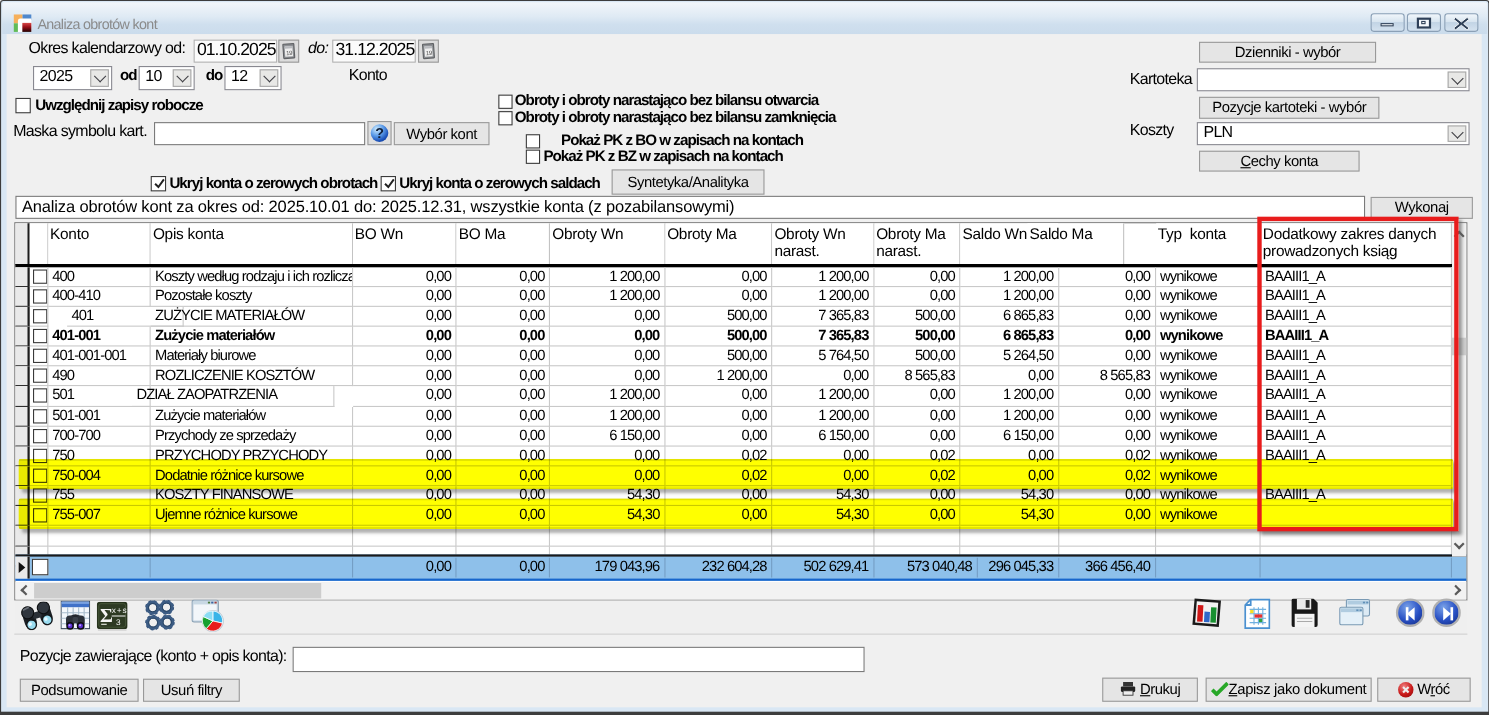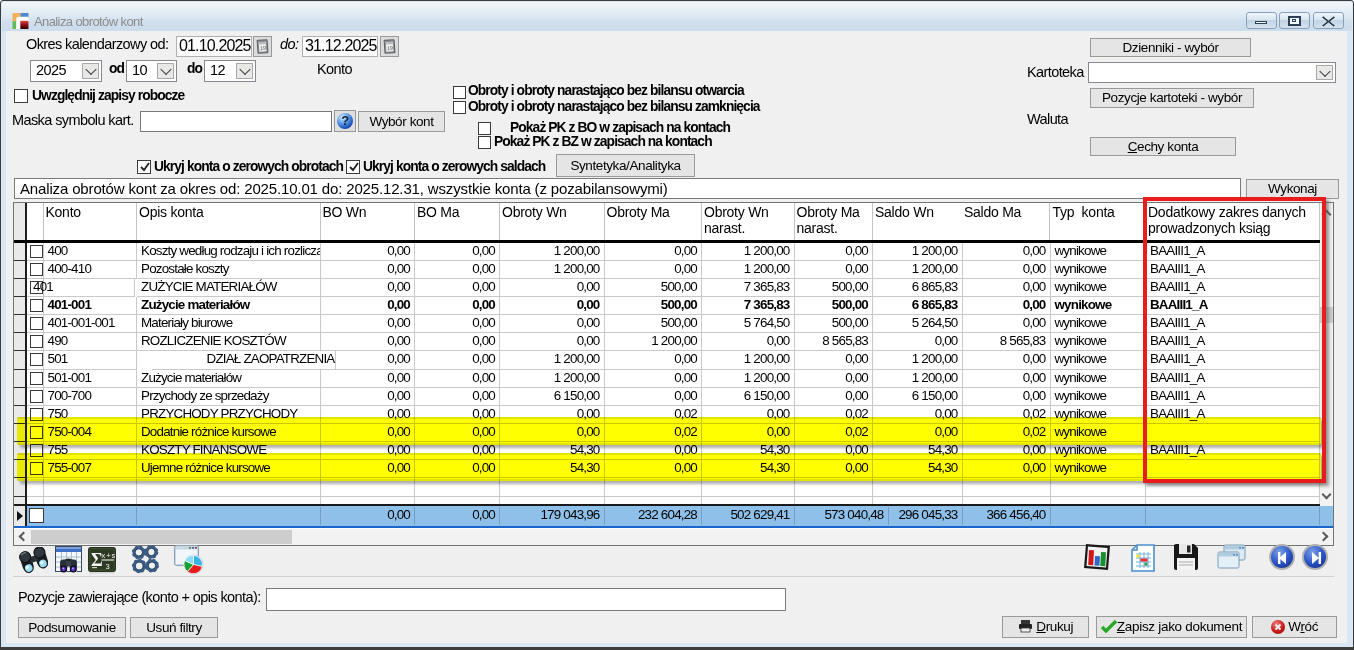--- a/index.html
+++ b/index.html
@@ -140,21 +140,27 @@
 <div class="lbl" style="left:11px; top:111px;">Maska symbolu kart.</div>
 <div class="inp" style="left:139px; top:110px; width:192px; height:21px;"></div>
 <div class="btn" style="left:333px; top:109px; width:22px; height:22px; background:#dfdfdf;">
       <div style="position:absolute;left:2px;top:2px;width:16px;height:16px;border-radius:50%;background:radial-gradient(circle at 35% 28%, #d0ecfc, #5a9ae8 40%, #1a50b8 70%, #0c2e78); color:#101e38; font-size:13px; font-weight:bold; line-height:16px; text-align:center;">?</div>
     </div>
 <div class="btn" style="left:357px; top:110px; width:87px; height:21px; line-height:19px;">Wybór kont</div>
 <div class="cb" style="left:477px; top:121px; width:13px; height:13px;"></div>
 <div class="lbl b" style="left:493px; top:119px;margin-left:16px;">Pokaż PK z BO w zapisach na kontach</div>
 <div class="cb" style="left:477px; top:135px; width:13px; height:13px;"></div>
 <div class="lbl b" style="left:493px; top:133px;">Pokaż PK z BZ w zapisach na kontach</div>
-<div class="lbl" style="left:1026px; top:110px;">Waluta</div>
+<div class="lbl" style="left:1026px; top:110px;">Koszty</div>
+<div class="combo" style="left:1087px; top:110px; width:248px; height:21px;">
+      <span class="txt">PLN</span>
+      <div class="arr">
+        <div class="chev"></div>
+      </div>
+    </div>
 <div class="btn" style="left:1089px; top:136px; width:146px; height:19px; line-height:17px;"><u>C</u>echy konta</div>
 
 <div class="cb ck" style="left:136px; top:159px; width:14px; height:14px;">
       <svg width="14" height="14" viewBox="0 0 14 14">
         <path d="M3 7 L6 10 L11 3" stroke="#222" stroke-width="1.8" fill="none"></path>
       </svg>
     </div>
 <div class="lbl b" style="left:153px; top:157.5px;">Ukryj konta o zerowych obrotach</div>
 <div class="cb ck" style="left:345px; top:159px; width:14px; height:14px;">
       <svg width="14" height="14" viewBox="0 0 14 14">
@@ -173,21 +179,21 @@
 <div class="hd" style="left:13px; width:16.5px;"></div>
 <div class="hd" style="left:29.5px; width:93.5px;">Konto</div>
 <div class="hd" style="left:123px; width:183.5px;">Opis konta</div>
 <div class="hd" style="left:306.5px; width:94.5px;">BO Wn</div>
 <div class="hd" style="left:401px; width:85px;">BO Ma</div>
 <div class="hd" style="left:486px; width:104.5px;">Obroty Wn</div>
 <div class="hd" style="left:590.5px; width:97.5px;">Obroty Ma</div>
 <div class="hd" style="left:688px; width:92.5px;">Obroty Wn<br>narast.</div>
 <div class="hd" style="left:780.5px; width:78.5px;">Obroty Ma<br>narast.</div>
 <div class="hd" style="left:859px; width:89.5px;">Saldo Wn</div>
-<div class="hd" style="left:948px; width:88px;">Saldo Ma</div>
+<div class="hd" style="left:920px; width:88px;">Saldo Ma</div>
 <div class="hd" style="left:1036.5px; width:95.5px;">Typ&nbsp; konta</div>
 <div class="hd" style="left:1132px; width:174px;">Dodatkowy zakres danych<br>prowadzonych ksiąg</div>
 <div id="hline"></div>
 <div class="row" style="top:39.50px;">
 <div class="c gut" style="left:0; width:13px;"></div>
 <div class="c cbc" style="left:13px; width:16.5px;">
         <div class="cb"></div>
       </div>
 <div class="c txl" style="left:29.5px; width:93.5px;">400</div>
 <div class="c txl" style="left:123px; width:183.5px;">Koszty według rodzaju i ich rozliczanie</div>
@@ -218,21 +224,21 @@
 <div class="c num" style="left:859px; width:89.5px;">1 200,00</div>
 <div class="c num" style="left:948.5px; width:88px;">0,00</div>
 <div class="c txl" style="left:1036.5px; width:95.5px;">wynikowe</div>
 <div class="c txl" style="left:1132px; width:174px;">BAAIII1_A</div>
 </div>
 <div class="row" style="top:75.80px;">
 <div class="c gut" style="left:0; width:13px;"></div>
 <div class="c cbc" style="left:13px; width:16.5px;">
         <div class="cb"></div>
       </div>
-<div class="c txl" style="left:15px; width:106px;">401</div>
+<div class="c txl" style="left:47px; width:106px;">401</div>
 <div class="c txl" style="left:123px; width:183.5px;">ZUŻYCIE MATERIAŁÓW</div>
 <div class="c num" style="left:306.5px; width:94.5px;">0,00</div>
 <div class="c num" style="left:401px; width:85px;">0,00</div>
 <div class="c num" style="left:486px; width:104.5px;">0,00</div>
 <div class="c num" style="left:590.5px; width:97.5px;">500,00</div>
 <div class="c num" style="left:688px; width:92.5px;">7 365,83</div>
 <div class="c num" style="left:780.5px; width:78.5px;">500,00</div>
 <div class="c num" style="left:859px; width:89.5px;">6 865,83</div>
 <div class="c num" style="left:948.5px; width:88px;">0,00</div>
 <div class="c txl" style="left:1036.5px; width:95.5px;">wynikowe</div>
@@ -291,21 +297,21 @@
 <div class="c num" style="left:948.5px; width:88px;">8 565,83</div>
 <div class="c txl" style="left:1036.5px; width:95.5px;">wynikowe</div>
 <div class="c txl" style="left:1132px; width:174px;">BAAIII1_A</div>
 </div>
 <div class="row" style="top:148.40px;">
 <div class="c gut" style="left:0; width:13px;"></div>
 <div class="c cbc" style="left:13px; width:16.5px;">
         <div class="cb"></div>
       </div>
 <div class="c txl" style="left:29.5px; width:93.5px;">501</div>
-<div class="c txl" style="left:138px; width:183.5px;text-align:right;">DZIAŁ ZAOPATRZENIA</div>
+<div class="c txl" style="left:106px; width:183.5px;">DZIAŁ ZAOPATRZENIA</div>
 <div class="c num" style="left:306.5px; width:94.5px;">0,00</div>
 <div class="c num" style="left:401px; width:85px;">0,00</div>
 <div class="c num" style="left:486px; width:104.5px;">1 200,00</div>
 <div class="c num" style="left:590.5px; width:97.5px;">0,00</div>
 <div class="c num" style="left:688px; width:92.5px;">1 200,00</div>
 <div class="c num" style="left:780.5px; width:78.5px;">0,00</div>
 <div class="c num" style="left:859px; width:89.5px;">1 200,00</div>
 <div class="c num" style="left:948.5px; width:88px;">0,00</div>
 <div class="c txl" style="left:1036.5px; width:95.5px;">wynikowe</div>
 <div class="c txl" style="left:1132px; width:174px;">BAAIII1_A</div>

